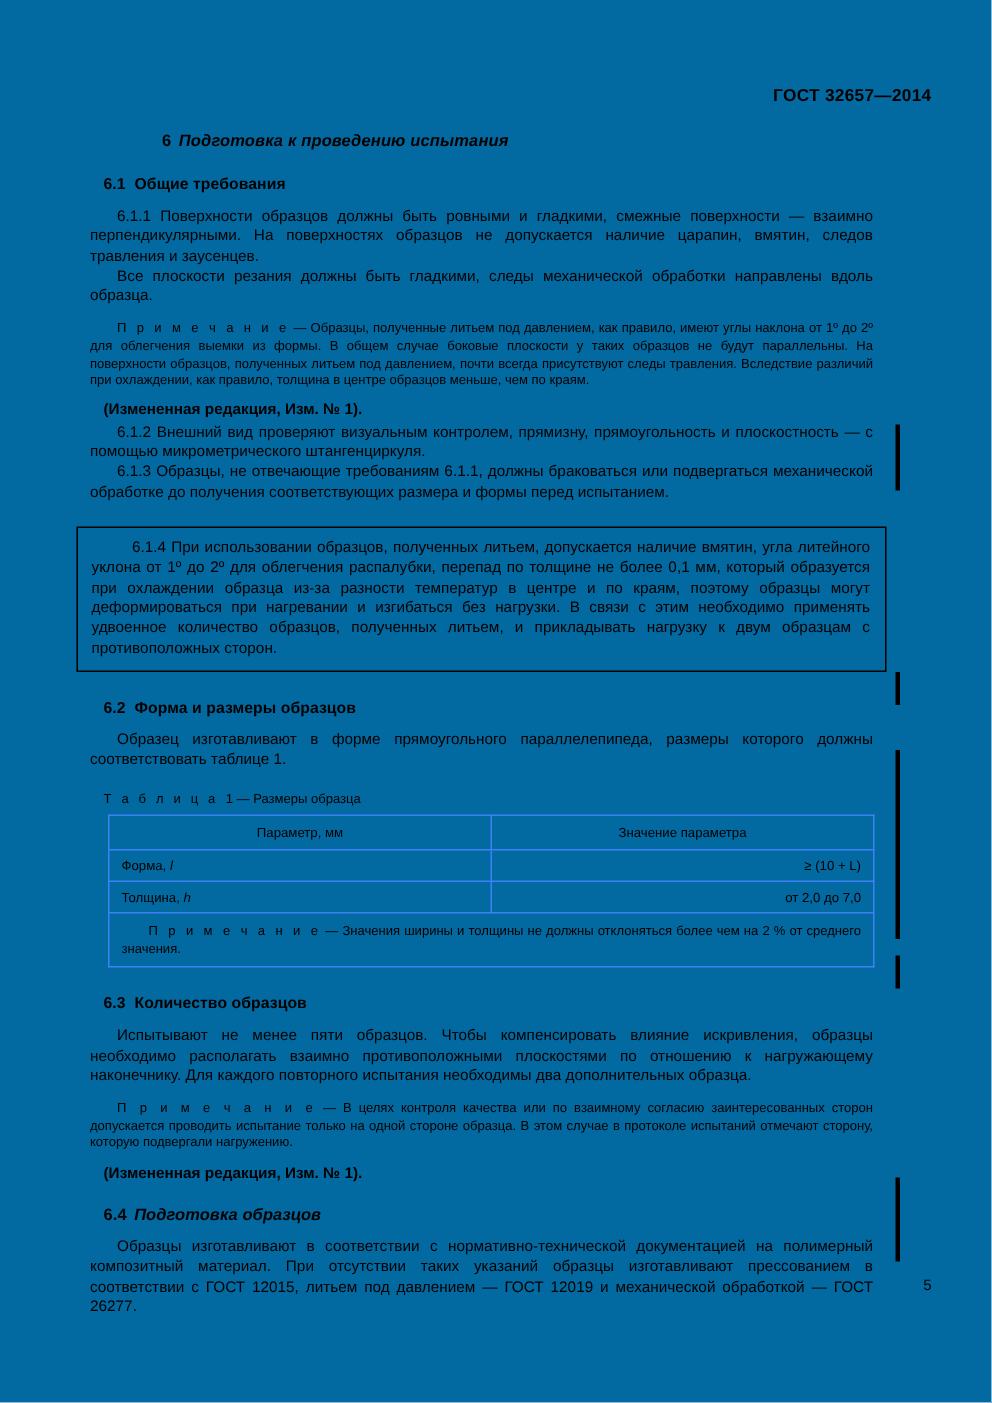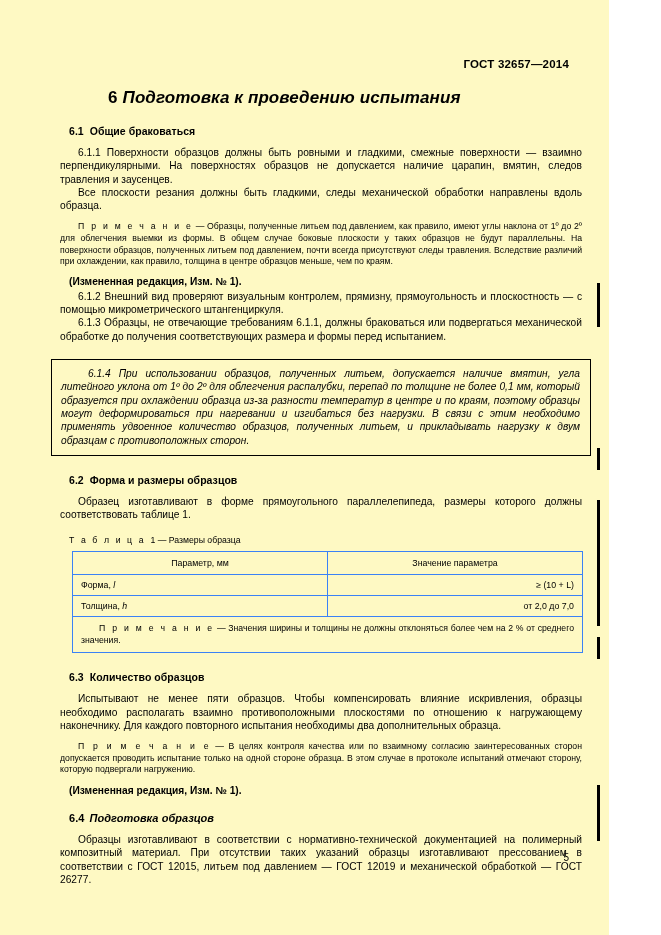--- a/index.html
+++ b/index.html
@@ -7,23 +7,23 @@
     margin: 0;
     padding: 0;
     background: #ffffff;
   }
   body {
     font-family: "Liberation Sans", "DejaVu Sans", sans-serif;
     color: #000000;
   }
   .page {
     position: relative;
-    width: 609px;
+    width: 661px;
     height: 935px;
-    background: #fef9c3;
+    background: #0369a1;
     overflow: hidden;
     box-sizing: border-box;
   }
 
   
   .page-header {
     position: absolute;
     top: 58px;
     right: 40px;
     font-size: 11.5px;
@@ -35,21 +35,21 @@
   
   .content {
     position: absolute;
     left: 60px;
     top: 88px;
     width: 522px;
   }
 
   
   h2.sec-title {
-    font-size: 17px;
+    font-size: 11px;
     font-weight: bold;
     font-style: italic;
     margin: 0 0 17px 9px;
     letter-spacing: 0.1px;
     padding-left: 39px;
   }
   h3.subsec {
     font-size: 10.5px;
     font-weight: bold;
     margin: 0 0 9px 9px;
@@ -105,21 +105,20 @@
   .sp16 { height: 16px; }
   .sp18 { height: 18px; }
 
   
   .boxed {
     border: 1px solid #000000;
     padding: 7px 10px 8px 0;
     box-sizing: border-box;
     margin-left: -9px;
     width: 540px;
-    font-style: italic;
   }
   .boxed p.body {
     text-indent: 27px;
     padding-left: 9px;
   }
 
   
   .table-caption {
     font-size: 8.7px;
     margin: 0 0 6px 9px;
@@ -188,21 +187,21 @@
   <div class="changebar" style="top:637px; height:22px;"></div>
   <div class="changebar" style="top:785px; height:56px;"></div>
 
   <div class="content">
 
     <h2 class="sec-title">
       <span class="sec-num">6</span><span>Подготовка к проведению испытания</span>
     </h2>
 
     <h3 class="subsec">
-      <span>6.1</span>&nbsp;&nbsp;<span>Общие браковаться</span>
+      <span>6.1</span>&nbsp;&nbsp;<span>Общие требования</span>
     </h3>
 
     <p class="body">6.1.1 Поверхности образцов должны быть ровными и гладкими, смежные поверхности — взаимно перпендикулярными. На поверхностях образцов не допускается наличие царапин, вмятин, следов травления и заусенцев.</p>
     <p class="body cont">Все плоскости резания должны быть гладкими, следы механической обработки направлены вдоль образца.</p>
 
     <div class="sp9"></div>
 
     <p class="note">
       <span class="note-label">П р и м е ч а н и е</span><span> — Образцы, полученные литьем под давлением, как правило, имеют углы наклона от 1º до 2º для облегчения выемки из формы. В общем случае боковые плоскости у таких образцов не будут параллельны. На поверхности образцов, полученных литьем под давлением, почти всегда присутствуют следы травления. Вследствие различий при охлаждении, как правило, толщина в центре образцов меньше, чем по краям.</span>
     </p>

